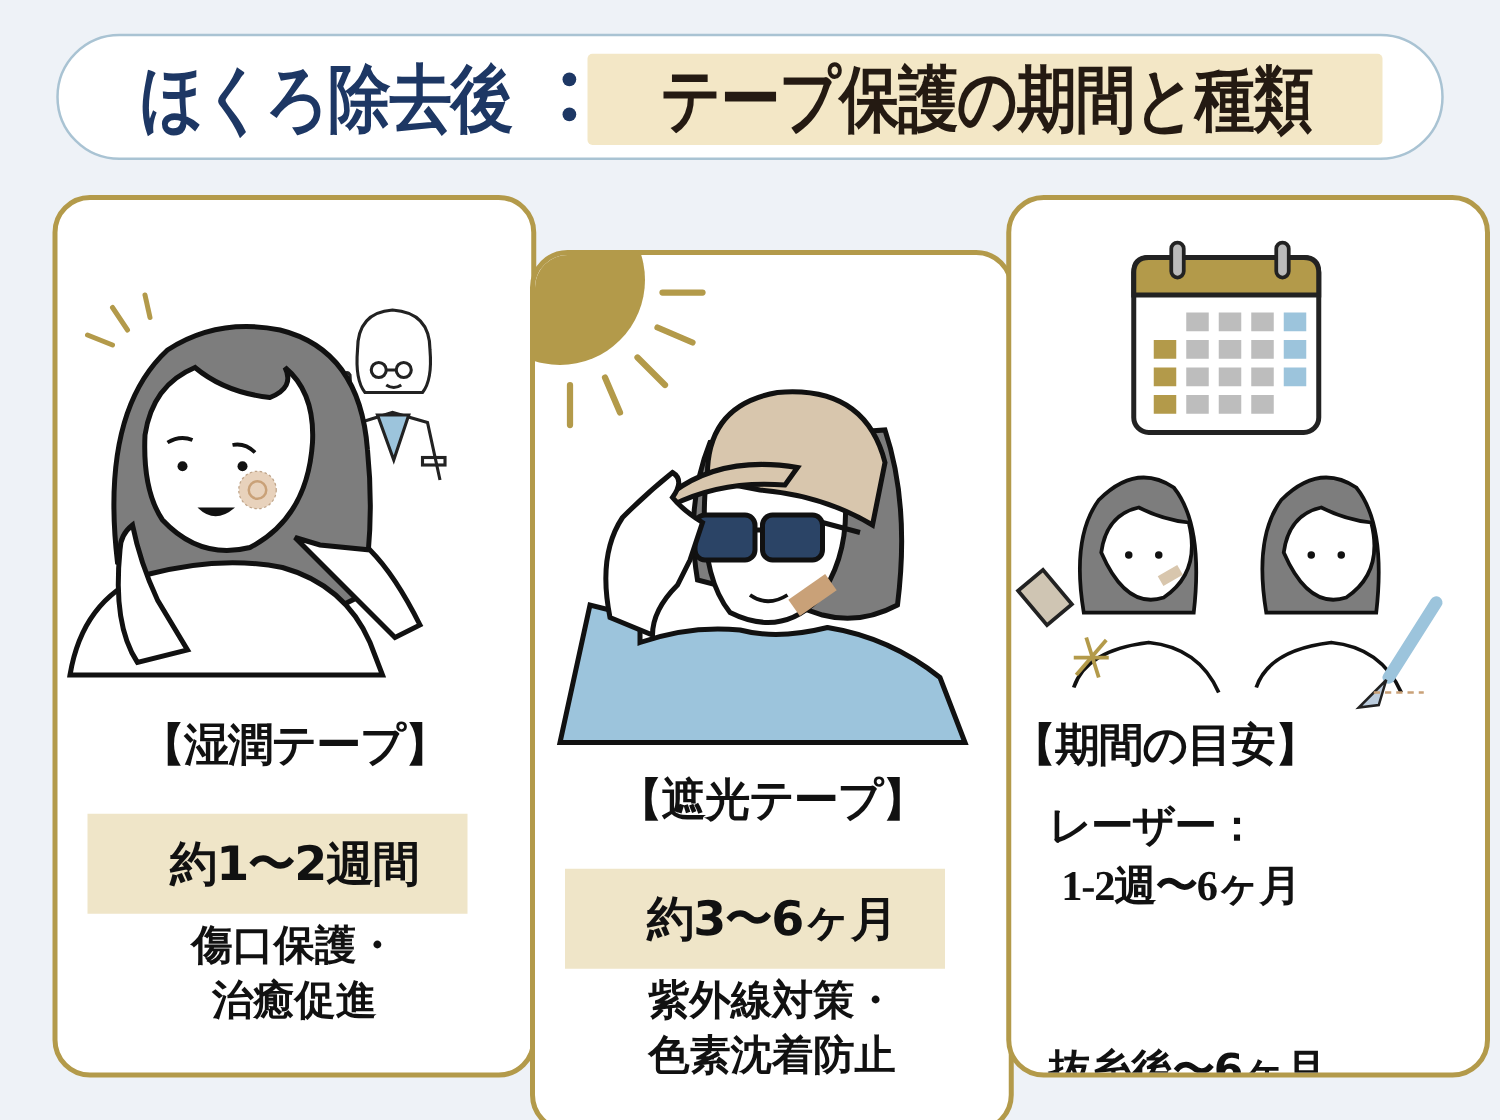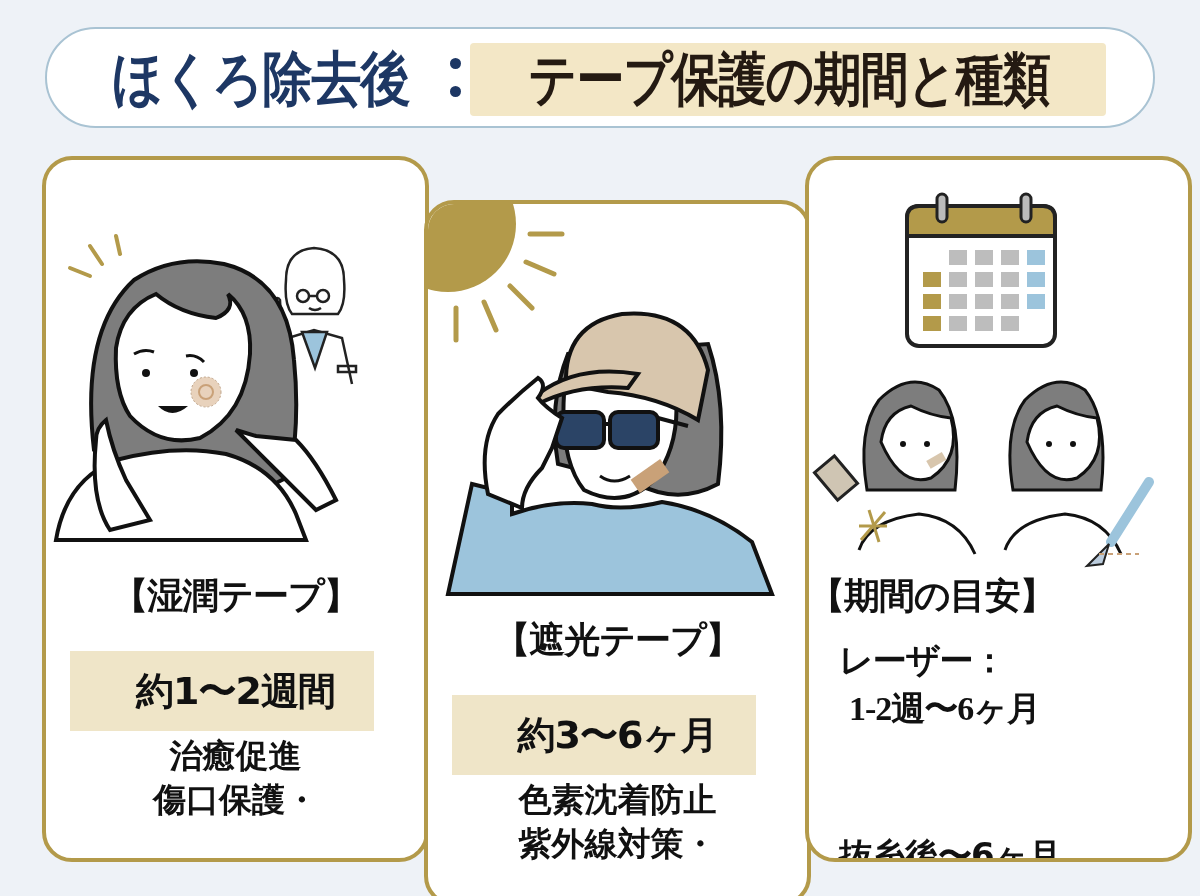--- a/index.html
+++ b/index.html
@@ -65,22 +65,22 @@
 
     <path d="M10 380 q10 -60 60 -80 q60 -16 110 -6 q50 14 70 60 l10 26 z" fill="#fff" stroke="#111" stroke-width="4"></path>
 
     <path d="M60 260 q6 30 20 60 l24 40 l-40 10 q-20 -30 -14 -90 q0 -12 10 -20z" fill="#fff" stroke="#111" stroke-width="4"></path>
     <path d="M190 270 l40 40 q20 20 40 40 l20 -10 q-20 -40 -40 -60 l-40 -4z" fill="#fff" stroke="#111" stroke-width="4"></path>
   </svg>
   <div class="lbl heading">【湿潤テープ】</div>
   <div class="period-box"></div>
   <div class="lbl period-text">約1〜2週間</div>
   <div class="lbl desc">
+    <div>傷口保護・</div>
     <div>治癒促進</div>
-    <div>傷口保護・</div>
   </div>
 </div>
 
 <div class="card" style="left:424px;margin-top:44px;">
   <svg width="351" height="420" viewBox="0 0 351 420">
     <circle cx="20" cy="20" r="68" fill="#b39a4a"></circle>
     <g stroke="#b39a4a" stroke-width="5" stroke-linecap="round">
       <line x1="102" y1="30" x2="134" y2="30"></line>
       <line x1="98" y1="58" x2="126" y2="70"></line>
       <line x1="82" y1="82" x2="104" y2="104"></line>
@@ -104,22 +104,22 @@
     <path d="M172 272 q14 10 30 0" stroke="#111" stroke-width="3" fill="none"></path>
 
     <path d="M20 390 l24 -110 l40 10 l0 20 q40 -14 80 -10 q30 8 70 -2 q50 8 90 40 l20 52 z" fill="#9cc4dc" stroke="#111" stroke-width="4"></path>
 
     <path d="M60 290 q-10 -50 10 -80 q20 -20 40 -36 q10 6 0 20 q8 10 24 20 l-10 30 l-10 20 q-20 20 -20 40z" fill="#fff" stroke="#111" stroke-width="4"></path>
   </svg>
   <div class="lbl heading">【遮光テープ】</div>
   <div class="period-box"></div>
   <div class="lbl period-text">約3〜6ヶ月</div>
   <div class="lbl desc">
+    <div>紫外線対策・</div>
     <div>色素沈着防止</div>
-    <div>紫外線対策・</div>
   </div>
 </div>
 
 <div class="card" style="left:805px;">
   <svg width="351" height="420" viewBox="0 0 351 420">
     <g>
       <rect x="98" y="46" width="148" height="140" rx="12" fill="#fff" stroke="#222" stroke-width="4"></rect>
       <path d="M98 76 l0 -18 q0 -12 12 -12 l124 0 q12 0 12 12 l0 18 z" fill="#b39a4a" stroke="#222" stroke-width="4"></path>
       <rect x="128" y="34" width="10" height="28" rx="5" fill="#bbb" stroke="#222" stroke-width="3"></rect>
       <rect x="212" y="34" width="10" height="28" rx="5" fill="#bbb" stroke="#222" stroke-width="3"></rect>

